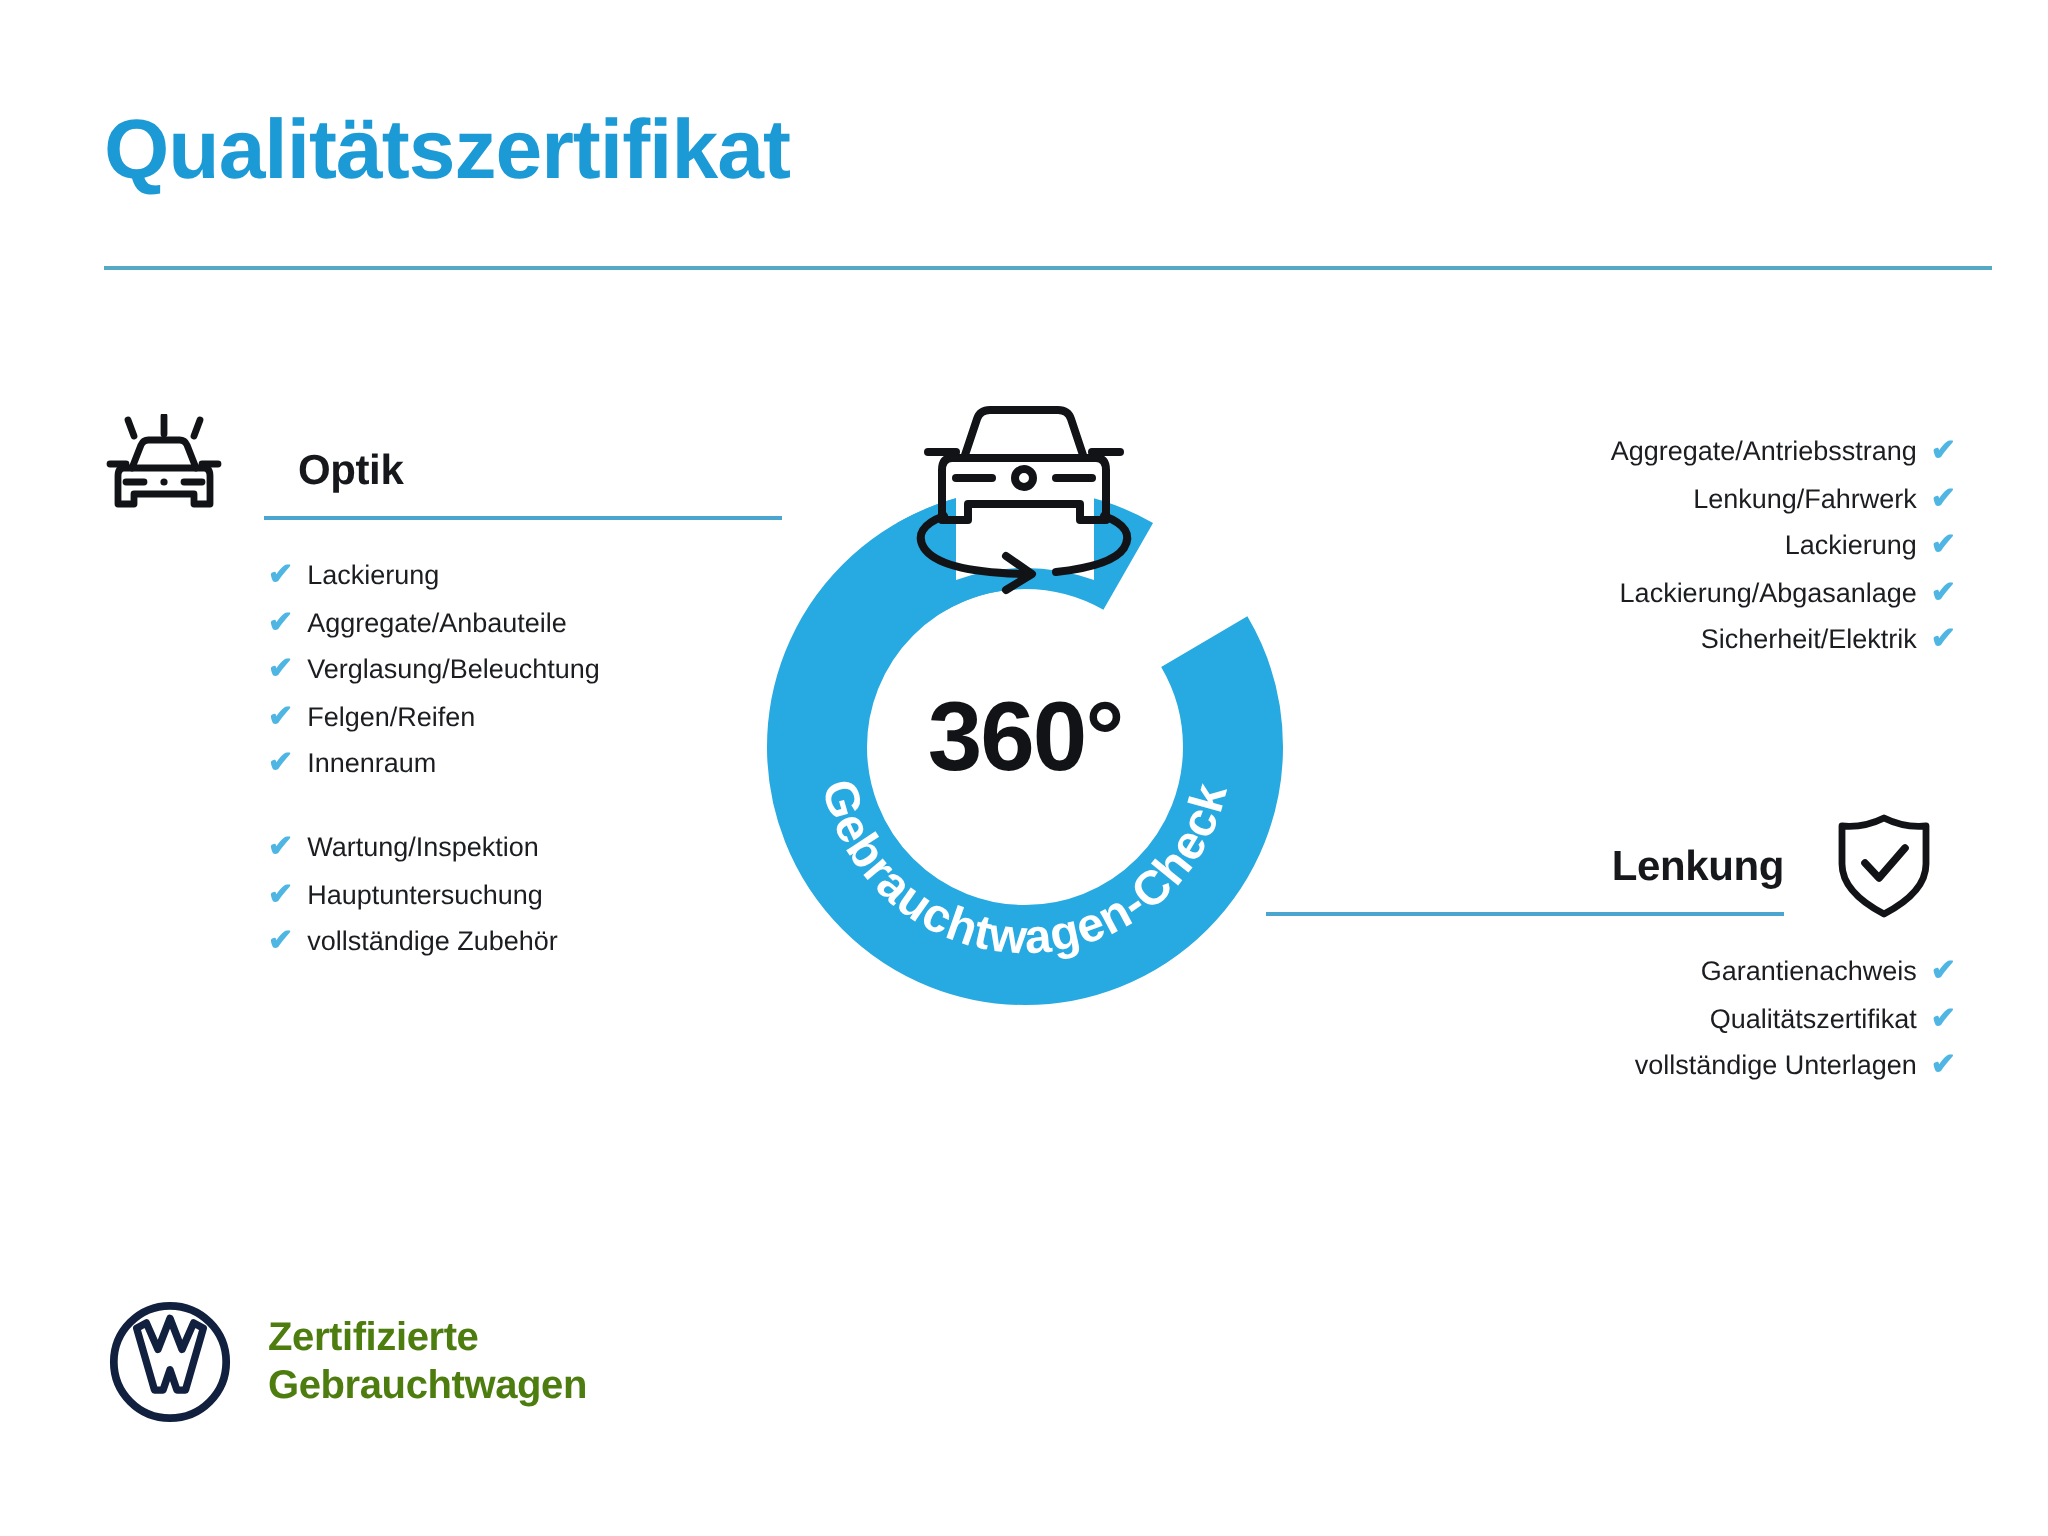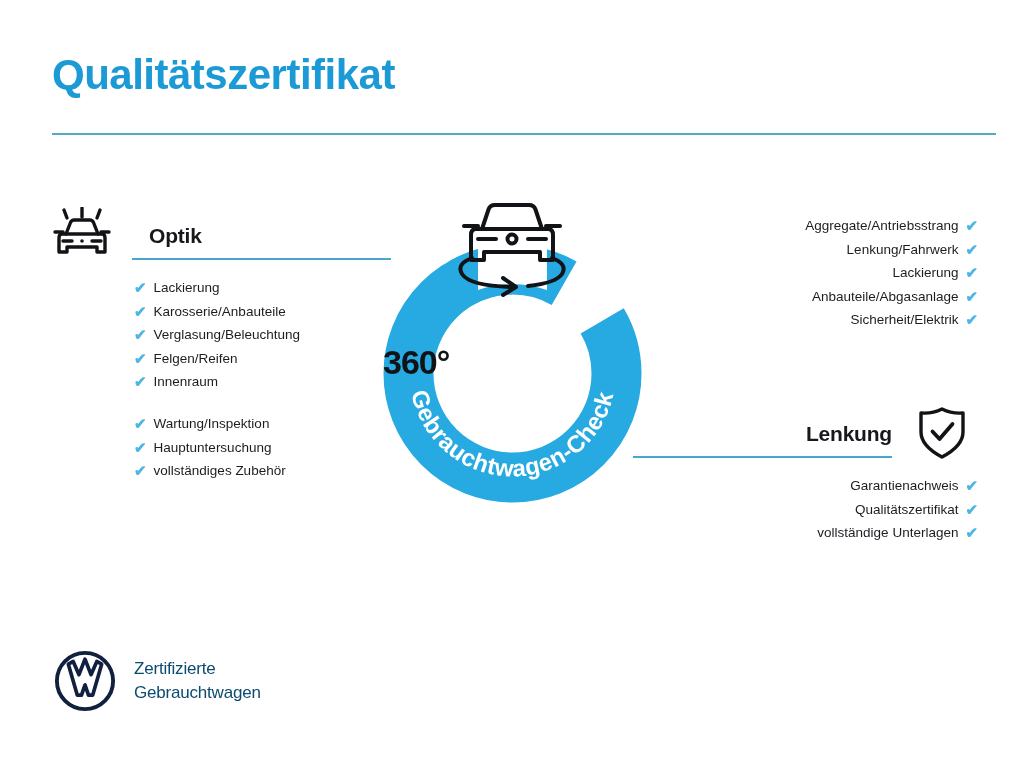--- a/index.html
+++ b/index.html
@@ -141,21 +141,22 @@
     width: 259px;
     height: 259px;
   }
   #badge svg { display: block; }
 
   #badge .deg {
     position: absolute;
     left: 0;
     top: 101px;
     width: 259px;
-    font-size: 34px;
+    text-align: center;
+    font-size: 49px;
     font-weight: bold;
     color: #111316;
     letter-spacing: -1px;
     line-height: 1;
   }
 
   #badge-car-icon {
     position: absolute;
     left: 448px;
     top: 196px;
@@ -172,23 +173,23 @@
     display: flex;
     align-items: center;
   }
   #footer-logo .vw-mark {
     width: 62px;
     height: 62px;
     flex: none;
   }
   #footer-logo .vw-text {
     margin-left: 18px;
-    font-size: 17px;
-    font-weight: normal;
-    color: #0c4a6e;
+    font-size: 20px;
+    font-weight: bold;
+    color: #4d7c0f;
     line-height: 24px;
     letter-spacing: -0.2px;
   }
 </style>
 </head>
 <body>
 
 <div id="certificate">
 
   <div class="page-title">Qualitätszertifikat</div>
@@ -222,21 +223,21 @@
         <div class="sec-underline"></div>
       </div>
       <div class="list-wrap">
         <ul class="check-list">
           <li>
               <span class="tick">✔</span>
               <span>Lackierung</span>
             </li>
           <li>
               <span class="tick">✔</span>
-              <span>Karosserie/Anbauteile</span>
+              <span>Aggregate/Anbauteile</span>
             </li>
           <li>
               <span class="tick">✔</span>
               <span>Verglasung/Beleuchtung</span>
             </li>
           <li>
               <span class="tick">✔</span>
               <span>Felgen/Reifen</span>
             </li>
           <li>
@@ -253,21 +254,21 @@
           <li>
               <span class="tick">✔</span>
               <span>Wartung/Inspektion</span>
             </li>
           <li>
               <span class="tick">✔</span>
               <span>Hauptuntersuchung</span>
             </li>
           <li>
               <span class="tick">✔</span>
-              <span>vollständiges Zubehör</span>
+              <span>vollständige Zubehör</span>
             </li>
         </ul>
       </div>
     </div>
   </div>
 
   <div class="col col-right" style="top:0;height:768px;">
 
     <div class="block" id="block-technik">
       <div class="list-wrap">
@@ -278,21 +279,21 @@
             </li>
           <li>
               <span>Lenkung/Fahrwerk</span>
               <span class="tick">✔</span>
             </li>
           <li>
               <span>Lackierung</span>
               <span class="tick">✔</span>
             </li>
           <li>
-              <span>Anbauteile/Abgasanlage</span>
+              <span>Lackierung/Abgasanlage</span>
               <span class="tick">✔</span>
             </li>
           <li>
               <span>Sicherheit/Elektrik</span>
               <span class="tick">✔</span>
             </li>
         </ul>
       </div>
     </div>
 

